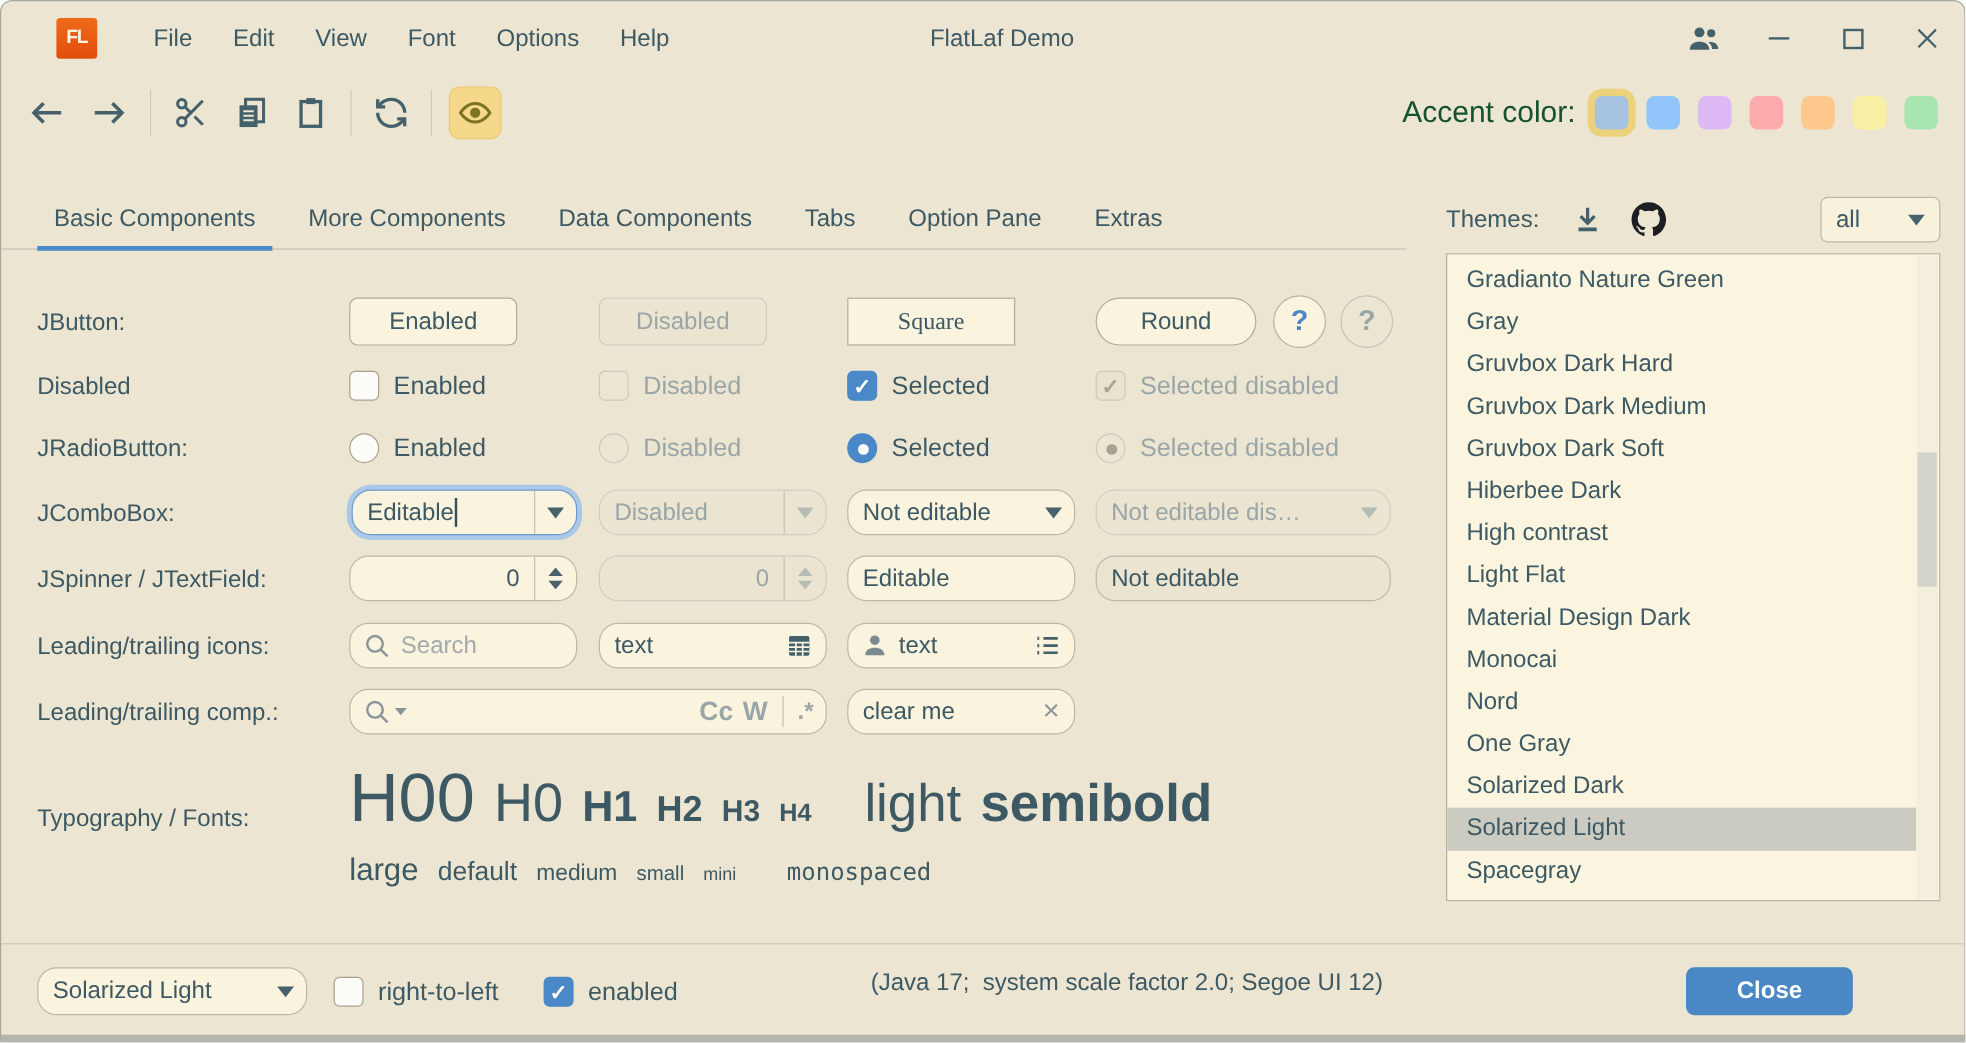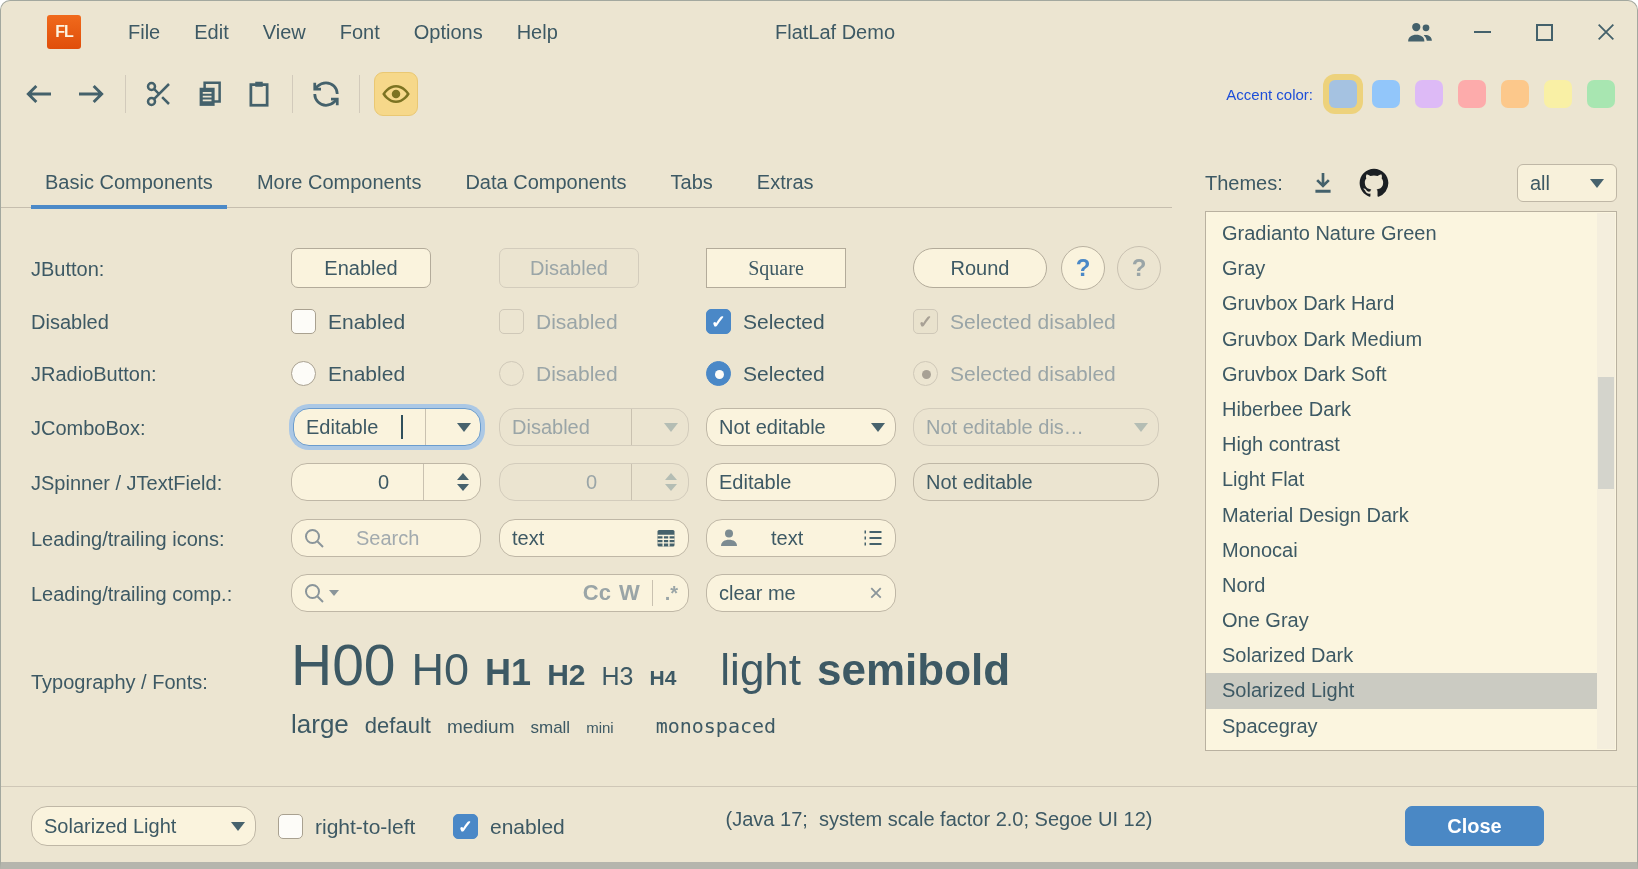--- a/index.html
+++ b/index.html
@@ -23,21 +23,21 @@
   .win-btn { width:62px; height:62px; display:flex; align-items:center; justify-content:center; }
   .min-glyph { width:17px; height:2px; background:#44616b; }
   .max-glyph { width:17px; height:17px; border:2px solid #44616b; }
   
   #toolbar { position:absolute; top:62px; left:0; right:0; height:62px; display:flex; align-items:center; }
   .tbtn { height:44px; display:flex; align-items:center; justify-content:center; padding:0 10px; }
   .tsep { width:1px; height:38px; background:#d2cabb; margin:0 8px; }
   .eye-btn { width:44px; height:44px; background:#f6d88a; border:1px solid #eac873; border-radius:9px;
              display:flex; align-items:center; justify-content:center; margin-left:6px; }
   #accent-area { position:absolute; right:22px; top:62px; height:62px; display:flex; align-items:center; gap:14px; }
-  .accent-label { font-size:15px; color:#1d4ed8; margin-right:2px; }
+  .accent-label { font-size:25px; color:#14532d; margin-right:2px; }
   .swatch { width:28px; height:28px; border-radius:7px; }
   .swatch.selected { box-shadow:0 0 0 6px #edd27c; border-radius:6px; }
   
   #tabbar { position:absolute; top:157px; left:0; width:1171px; height:50px;
             border-bottom:1px solid #c6beae; display:flex; align-items:center; padding-left:30px; }
   .tab { font-size:20px; color:#3d5964; padding:0 14px; height:50px; display:flex; align-items:center; position:relative; }
   .tab + .tab { margin-left:16px; }
   .tab.active::after { content:""; position:absolute; left:0; right:0; bottom:-1px; height:4px; background:#4c8ac8; }
   
   #themes-header { position:absolute; top:157px; left:1204px; width:412px; height:50px; display:flex; align-items:center; }
@@ -67,21 +67,21 @@
   .cb.checked.disabled { background:#e9e2cd; color:#a8a195; }
   .rb { position:absolute; width:25px; height:25px; border-radius:50%; background:#fdfcf8; border:1px solid #a9a190; }
   .rb.selected { background:#4a88c7; border-color:#4a88c7; }
   .rb.selected::after { content:""; position:absolute; left:8px; top:8px; width:9px; height:9px; border-radius:50%; background:#fdfcf8; }
   .rb.disabled { background:transparent; border-color:#cfc8b8; }
   .rb.selected.disabled { background:#ece5d1; }
   .rb.selected.disabled::after { background:#a8a195; }
   .ctrl-label { position:absolute; font-size:21px; color:#3d5964; }
   .ctrl-label.disabled { color:#9aa5a7; }
   .field { position:absolute; height:38px; background:#faf3dd; border:1px solid #bfb7a6; border-radius:16px;
-           display:flex; align-items:center; font-size:20px; color:#3d5964; overflow:hidden;gap:22px; }
+           display:flex; align-items:center; font-size:20px; color:#3d5964; overflow:hidden; }
   .field.disabled { background:#ebe4d0; border-color:#d3ccbc; color:#9aa5a7; }
   .field .txt { padding-left:12px; white-space:nowrap; }
   .arrow-zone { margin-left:auto; width:34px; align-self:stretch; display:flex; align-items:center; justify-content:center; }
   .arr-down { width:0; height:0; border-left:7px solid transparent; border-right:7px solid transparent; border-top:9px solid #47626d; }
   .field.disabled .arr-down { border-top-color:#b4bdb4; }
   .vsep { width:1px; align-self:stretch; background:#c9c1b0; margin-left:auto; }
   .vsep + .arrow-zone { margin-left:0; }
   .field.focused { border:1px solid #6a9cce; box-shadow:0 0 0 4px #abc8e5; }
   .caret { width:2px; height:24px; background:#2f4f5c; margin-left:1px; }
   .spin-zone { width:34px; align-self:stretch; display:flex; flex-direction:column; align-items:center; justify-content:center; gap:4px; }
@@ -91,21 +91,21 @@
   .field.disabled .arr-dn-s { border-top-color:#b4bdb4; }
   .num { margin-left:auto; padding-right:12px; }
   .placeholder { color:#a2aaae; }
   .trail { margin-left:auto; display:flex; align-items:center; padding-right:10px; gap:8px; }
   .flag { font-size:22px; font-weight:bold; color:#9aa5a7; }
   .regex-sep { width:1px; height:26px; background:#c9c1b0; margin:0 4px; }
   .clear-x { margin-left:auto; padding-right:12px; color:#8a959a; font-size:24px; }
   
   .typo-line { position:absolute; left:290px; display:flex; align-items:baseline; }
   .t-h00{font-size:57px;} .t-h0{font-size:45px;} .t-h1{font-size:36px;font-weight:bold;}
-  .t-h2{font-size:30px;font-weight:bold;} .t-h3{font-size:25px;font-weight:normal;} .t-h4{font-size:21px;font-weight:bold;}
+  .t-h2{font-size:30px;font-weight:bold;} .t-h3{font-size:25px;font-weight:bold;} .t-h4{font-size:21px;font-weight:bold;}
   .t-light{font-size:44px;font-weight:200;margin-left:44px;} .t-semibold{font-size:44px;font-weight:bold;}
   .t-large{font-size:26px;} .t-default{font-size:22px;} .t-medium{font-size:19px;} .t-small{font-size:17px;} .t-mini{font-size:15px;}
   .t-mono{font-size:20px;font-family:"DejaVu Sans Mono",monospace;margin-left:42px;}
   .typo-line > span + span { margin-left:16px; }
   .typo-line > .t-light { margin-left:44px; } .typo-line > .t-mono { margin-left:42px; }
   
   #statusbar { position:absolute; left:0; right:0; top:785px; height:77px; border-top:1px solid #cfc7b7; }
   .sb-info { position:absolute; left:938px; top:21px; transform:translateX(-50%); font-size:20px; color:#3d5964; white-space:nowrap; }
   .close-btn { position:absolute; left:1404px; top:19px; width:139px; height:40px; background:#4a88c5; border:1px solid #4a88c5;
                border-radius:7px; color:#ffffff; font-size:20px; font-weight:bold; display:flex; align-items:center; justify-content:center; }
@@ -214,20 +214,21 @@
         <div class="swatch" style="background: rgb(249, 240, 165);"></div>
         <div class="swatch" style="background: rgb(168, 230, 177);"></div>
       </div>
   </div>
 
   <div id="tabbar">
       <div class="tab active">Basic Components</div>
       <div class="tab">More Components</div>
       <div class="tab">Data Components</div>
       <div class="tab">Tabs</div>
+      <div class="tab">Option Pane</div>
       <div class="tab">Extras</div>
     </div>
 
   <div id="themes-header">
     <span class="themes-label">Themes:</span>
     <span class="th-icon">
       <svg width="28" height="28" viewBox="0 0 24 24" fill="none" stroke="#44616b" stroke-width="2.3">
         <path d="M12 3.5v10M7 9.5l5 5 5-5"></path>
           <path d="M5.5 19h13" stroke-width="2.6"></path>
       </svg>

